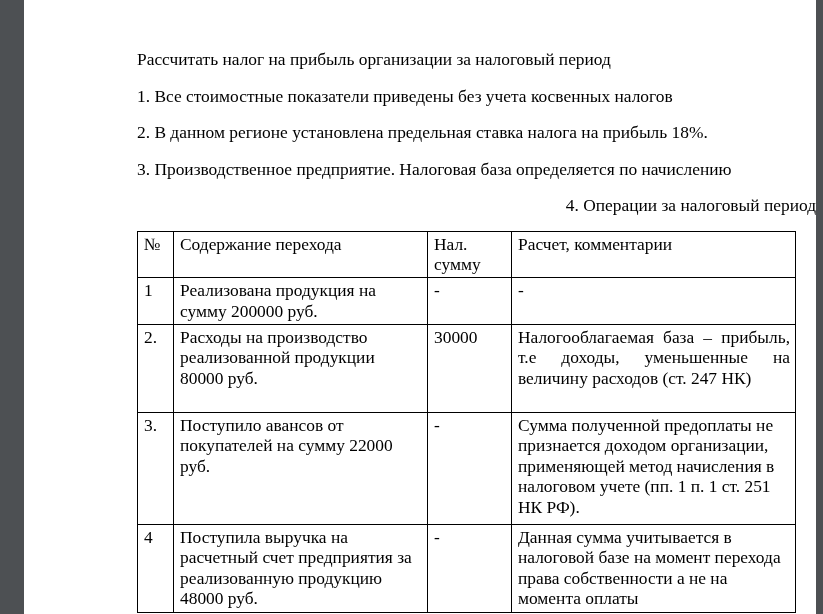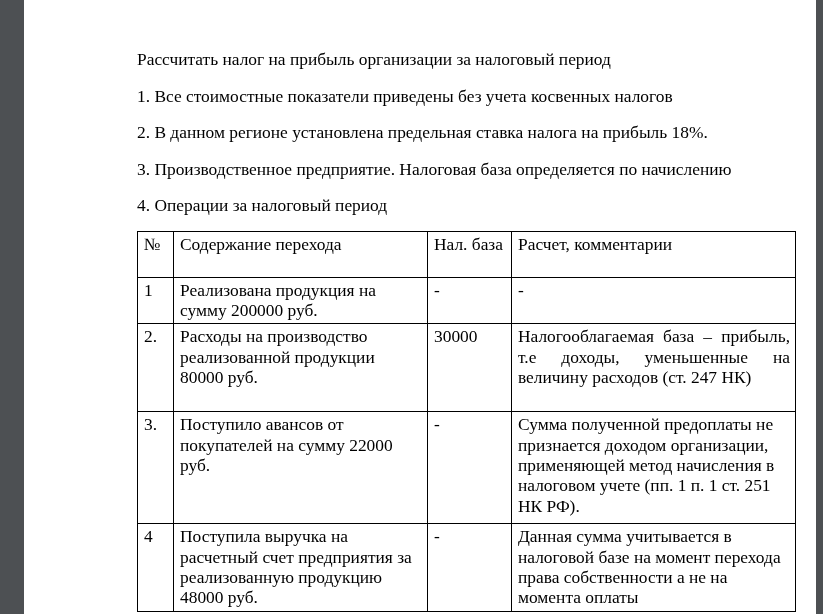--- a/index.html
+++ b/index.html
@@ -52,21 +52,21 @@
   p.para {
     margin: 0;
     font-size: 17.4px;
     line-height: 1.18;
     color: #000;
     padding: 0;
   }
 
   .para-block { margin-bottom: 16px; }
   .para-block.first { padding-top: 5px; }
-  .para-block.tight { margin-bottom: 15px; }
+  .para-block.tight { margin-bottom: 15px; text-align: right; }
 
   
   table.ops {
     border-collapse: collapse;
     table-layout: fixed;
     width: 658px;
     margin-top: 2px;
     background: #fff;
   }
   table.ops td {
@@ -127,21 +127,21 @@
         <colgroup>
           <col class="c-num">
           <col class="c-desc">
           <col class="c-base">
           <col class="c-note">
         </colgroup>
         <tbody>
           <tr class="row-h1">
             <td>№</td>
             <td>Содержание перехода</td>
-            <td>Нал. база</td>
+            <td>Нал. сумму</td>
             <td>Расчет, комментарии</td>
           </tr>
 
           <tr class="row-r1">
             <td>1</td>
             <td>Реализована продукция на сумму 200000 руб.</td>
             <td class="cell-dash">-</td>
             <td class="cell-dash">-</td>
           </tr>
 

